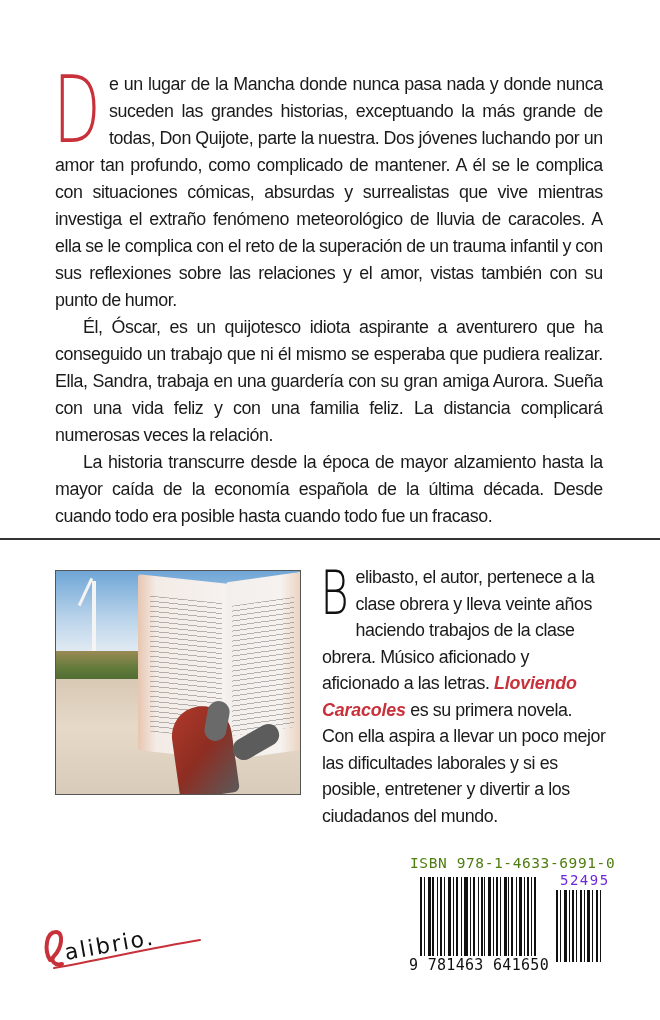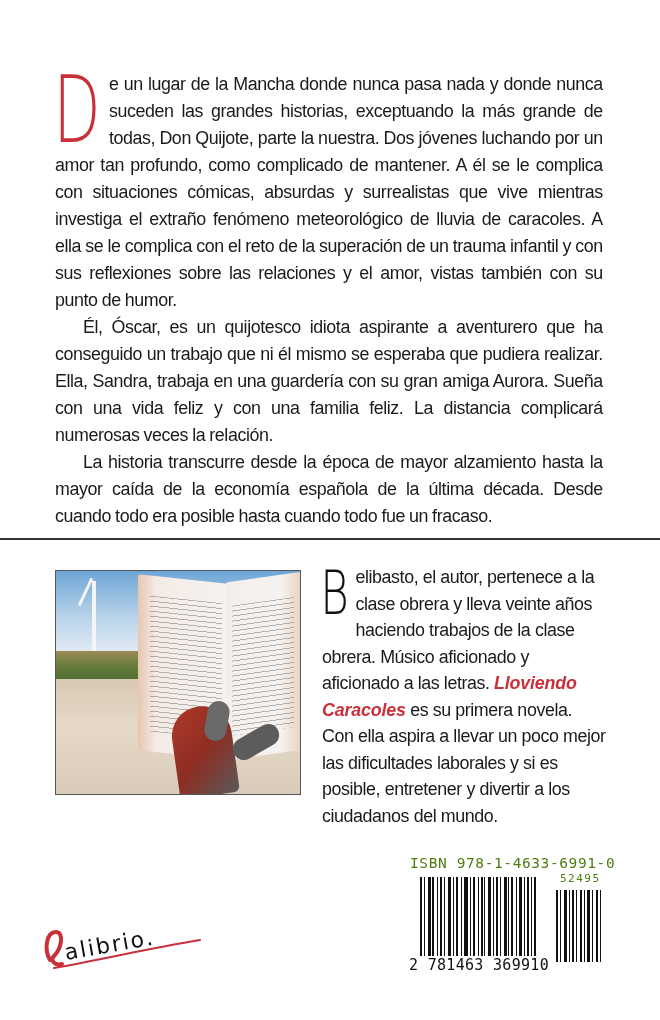--- a/index.html
+++ b/index.html
@@ -65,21 +65,21 @@
     font-family: "DejaVu Sans", sans-serif; transform: scaleX(0.78); transform-origin: left top; width: 34px;
   }
   .title-em { color: #c8303a; font-weight: bold; font-style: italic; font-family: "Liberation Sans", sans-serif; letter-spacing: -0.2px; }
 
   .barcode-wrap { position: absolute; left: 408px; top: 855px; width: 215px; height: 120px; }
   .isbn-label { position:absolute; left:2px; top:0px; font-family: "DejaVu Sans Mono", monospace; font-size: 14.5px; letter-spacing: 0.6px; color:#4d7c0f; }
   .bars-main { position:absolute; left:12px; top:22px; width:132px; height:88px; display:flex; align-items:flex-start; }
   .bars-main span { display:block; height:88px; background:#111; }
   .bars-addon { position:absolute; left:148px; top:35px; width:60px; height:70px; display:flex; }
   .bars-addon span { display:block; height:72px; background:#111; }
-  .addon-digits { position:absolute; left:152px; top:17px; font-family:"DejaVu Sans Mono", monospace; font-size: 11px; letter-spacing: 1.5px; color:#4d7c0f; }
+  .addon-digits { position:absolute; left:152px; top:17px; font-family:"DejaVu Sans Mono", monospace; font-size: 14px; letter-spacing: 1.5px; color:#6d28d9; }
   .ean-digits { position:absolute; left:1px; top:101px; font-family:"DejaVu Sans Mono", monospace; font-size: 15px; letter-spacing: 0.3px; color:#111; background:#fff; padding-right:2px; }
 
   .logo { position:absolute; left:40px; top:920px; width:170px; height:60px; }
 </style>
 </head>
 <body>
 
 <div class="synopsis">
   <p><span class="dropcap-d">D</span><span>e un lugar de la Mancha donde nunca pasa nada y donde nunca suceden las grandes historias, exceptuando la más grande de todas, Don Quijote, parte la nuestra. Dos jóvenes luchando por un amor tan profundo, como complicado de mantener. A él se le complica con situaciones cómicas, absurdas y surrealistas que vive mientras investiga el extraño fenómeno meteorológico de lluvia de caracoles. A ella se le complica con el reto de la superación de un trauma infantil y con sus reflexiones sobre las relaciones y el amor, vistas también con su punto de humor.</span></p>
   <p class="indent">Él, Óscar, es un quijotesco idiota aspirante a aventurero que ha conseguido un trabajo que ni él mismo se esperaba que pudiera realizar. Ella, Sandra, trabaja en una guardería con su gran amiga Aurora. Sueña con una vida feliz y con una familia feliz. La distancia complicará numerosas veces la relación.</p>
@@ -151,21 +151,21 @@
       <span style="width:1px;margin-right:2px"></span>
       <span style="width:2px;margin-right:2px"></span>
       <span style="width:1px;margin-right:3px"></span>
       <span style="width:2px;margin-right:2px"></span>
       <span style="width:1px;margin-right:2px"></span>
       <span style="width:3px;margin-right:2px"></span>
       <span style="width:1px;margin-right:3px"></span>
       <span style="width:2px;margin-right:2px"></span>
       <span style="width:1px"></span>
   </div>
-  <div class="ean-digits">2 781463 369910</div>
+  <div class="ean-digits">9 781463 641650</div>
 </div>
 
 <div class="logo" title="palibrio.">
   <svg width="170" height="60" viewBox="0 0 170 60">
     <path d="M10 40 C 4 30, 6 12, 16 12 C 24 12, 22 28, 14 36 C 10 40, 14 46, 22 44" fill="none" stroke="#c8303a" stroke-width="4" stroke-linecap="round"></path>
     <path d="M14 48 C 60 40, 110 28, 160 20" fill="none" stroke="#c8303a" stroke-width="2" stroke-linecap="round"></path>
     <text x="26" y="40" font-family="DejaVu Sans, sans-serif" font-size="22" fill="#111" transform="rotate(-10 26 40)" style="letter-spacing:2px">alibrio.</text>
   </svg>
 </div>
 

